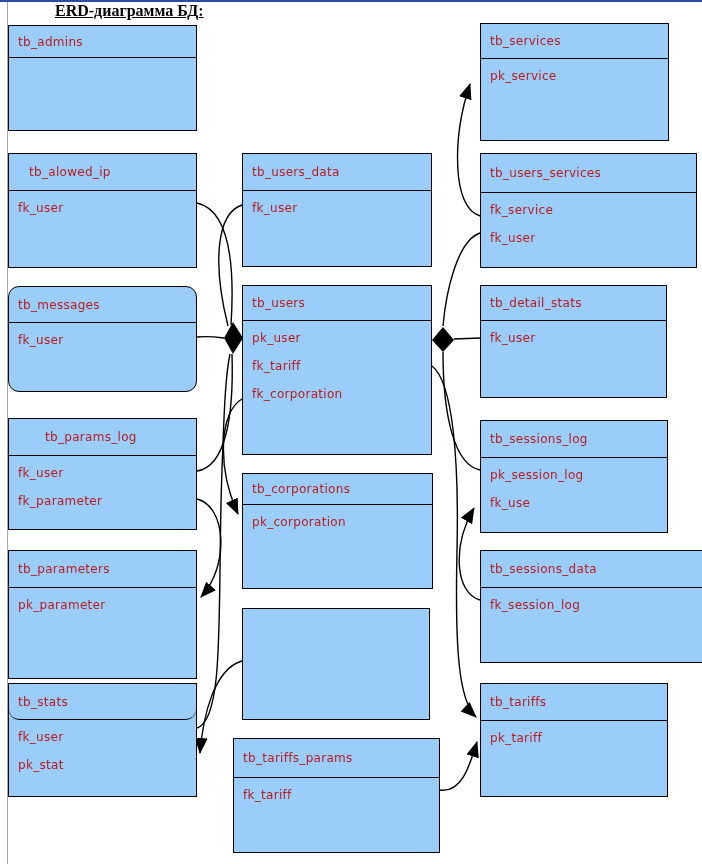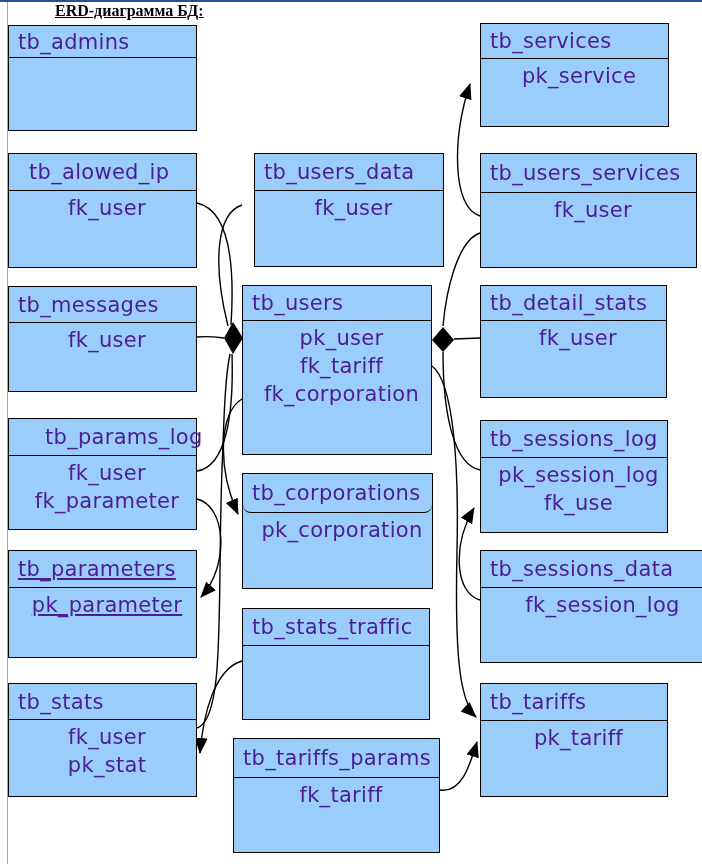--- a/index.html
+++ b/index.html
@@ -1,30 +1,29 @@
 <!DOCTYPE html>
 <html><head>
 <meta charset="utf-8">
 <style>
   html,body{margin:0;padding:0;background:#ffffff;}
   #canvas{
     position:relative;width:702px;height:864px;background:#fff;overflow:hidden;
     font-family:"DejaVu Sans",sans-serif;
-    text-align:center;
   }
   #top-rule{position:absolute;left:0;top:0;width:702px;height:2px;}
   #side-rule{position:absolute;left:7px;top:2px;width:1px;height:862px;}
   #page-title{
     position:absolute;left:55px;top:2px;
     font-family:"Liberation Serif",serif;font-size:16px;font-weight:bold;
     color:#000;text-decoration:underline;white-space:nowrap;
   }
   .entity{
     position:absolute;border:1px solid #000;box-sizing:border-box;
-    font-size:21px;color:#4c1d95;letter-spacing:.3px;
+    font-size:12px;color:#b91c1c;letter-spacing:.3px;
   }
   .entity-header{
     display:flex;align-items:center;border-bottom:1px solid #000;
     box-sizing:border-box;padding-left:9px;white-space:nowrap;
   }
   .entity-body{padding-top:3px;}
   .entity-field{height:28px;line-height:28px;padding-left:9px;white-space:nowrap;}
   #connector-layer{position:absolute;left:0;top:0;pointer-events:none;}
   #connector-layer path.rel{fill:none;stroke-width:1.4px;}
 </style>
@@ -65,84 +64,84 @@
       <div class="entity" style="left: 8px; top: 25px; width: 189px; height: 106px; background: rgb(155, 205, 251); border-color: rgb(0, 0, 0);">
         <div class="entity-header" style="height: 32px;">tb_admins</div>
         <div class="entity-body"></div>
       </div>
       <div class="entity" style="left: 8px; top: 153px; width: 189px; height: 115px; background: rgb(155, 205, 251); border-color: rgb(0, 0, 0);">
         <div class="entity-header" style="height: 37px; padding-left: 20px;">tb_alowed_ip</div>
         <div class="entity-body">
           <div class="entity-field">fk_user</div>
         </div>
       </div>
-      <div class="entity" style="left: 8px; top: 286px; width: 189px; height: 106px; background: rgb(155, 205, 251); border-color: rgb(0, 0, 0);">
+      <div class="entity" style="left: 8px; top: 286px; width: 189px; height: 106px; background: rgb(155, 205, 251); border-color: rgb(0, 0, 0); border-radius: 11px;">
         <div class="entity-header" style="height: 36px;">tb_messages</div>
         <div class="entity-body">
           <div class="entity-field">fk_user</div>
         </div>
       </div>
       <div class="entity" style="left: 8px; top: 418px; width: 189px; height: 112px; background: rgb(155, 205, 251); border-color: rgb(0, 0, 0);">
         <div class="entity-header" style="height: 37px; padding-left: 36px;">tb_params_log</div>
         <div class="entity-body">
           <div class="entity-field">fk_user</div>
           <div class="entity-field">fk_parameter</div>
         </div>
       </div>
-      <div class="entity" style="left: 8px; top: 550px; width: 189px; height: 108px; background: rgb(155, 205, 251); border-color: rgb(0, 0, 0); text-decoration: underline;">
+      <div class="entity" style="left: 8px; top: 550px; width: 189px; height: 129px; background: rgb(155, 205, 251); border-color: rgb(0, 0, 0);">
         <div class="entity-header" style="height: 37px;">tb_parameters</div>
         <div class="entity-body">
           <div class="entity-field">pk_parameter</div>
         </div>
       </div>
       <div class="entity" style="left: 8px; top: 683px; width: 189px; height: 114px; background: rgb(155, 205, 251); border-color: rgb(0, 0, 0);">
-        <div class="entity-header" style="height: 36px;">tb_stats</div>
+        <div class="entity-header" style="height: 36px; border-radius: 10px;">tb_stats</div>
         <div class="entity-body">
           <div class="entity-field">fk_user</div>
           <div class="entity-field">pk_stat</div>
         </div>
       </div>
-      <div class="entity" style="left: 242px; top: 153px; width: 190px; height: 114px; background: rgb(155, 205, 251); border-color: rgb(0, 0, 0); margin-left: 12px;">
+      <div class="entity" style="left: 242px; top: 153px; width: 190px; height: 114px; background: rgb(155, 205, 251); border-color: rgb(0, 0, 0);">
         <div class="entity-header" style="height: 37px;">tb_users_data</div>
         <div class="entity-body">
           <div class="entity-field">fk_user</div>
         </div>
       </div>
       <div class="entity" style="left: 242px; top: 285px; width: 190px; height: 170px; background: rgb(155, 205, 251); border-color: rgb(0, 0, 0);">
         <div class="entity-header" style="height: 35px;">tb_users</div>
         <div class="entity-body">
           <div class="entity-field">pk_user</div>
           <div class="entity-field">fk_tariff</div>
           <div class="entity-field">fk_corporation</div>
         </div>
       </div>
       <div class="entity" style="left: 242px; top: 473px; width: 191px; height: 116px; background: rgb(155, 205, 251); border-color: rgb(0, 0, 0);">
-        <div class="entity-header" style="height: 39px; border-radius: 8px;">tb_corporations</div>
+        <div class="entity-header" style="height: 31px;">tb_corporations</div>
         <div class="entity-body">
           <div class="entity-field">pk_corporation</div>
         </div>
       </div>
       <div class="entity" style="left: 242px; top: 608px; width: 188px; height: 112px; background: rgb(155, 205, 251); border-color: rgb(0, 0, 0);">
-        <div class="entity-header" style="height: 37px;">tb_stats_traffic</div>
       </div>
       <div class="entity" style="left: 233px; top: 738px; width: 207px; height: 115px; background: rgb(155, 205, 251); border-color: rgb(0, 0, 0);">
         <div class="entity-header" style="height: 39px;">tb_tariffs_params</div>
         <div class="entity-body">
           <div class="entity-field">fk_tariff</div>
         </div>
       </div>
-      <div class="entity" style="left: 480px; top: 23px; width: 189px; height: 104px; background: rgb(155, 205, 251); border-color: rgb(0, 0, 0);">
+      <div class="entity" style="left: 480px; top: 23px; width: 189px; height: 118px; background: rgb(155, 205, 251); border-color: rgb(0, 0, 0);">
         <div class="entity-header" style="height: 35px;">tb_services</div>
         <div class="entity-body">
           <div class="entity-field">pk_service</div>
         </div>
       </div>
       <div class="entity" style="left: 480px; top: 153px; width: 217px; height: 115px; background: rgb(155, 205, 251); border-color: rgb(0, 0, 0);">
         <div class="entity-header" style="height: 39px;">tb_users_services</div>
         <div class="entity-body">
+          <div class="entity-field">fk_service</div>
           <div class="entity-field">fk_user</div>
         </div>
       </div>
       <div class="entity" style="left: 480px; top: 285px; width: 187px; height: 113px; background: rgb(155, 205, 251); border-color: rgb(0, 0, 0);">
         <div class="entity-header" style="height: 35px;">tb_detail_stats</div>
         <div class="entity-body">
           <div class="entity-field">fk_user</div>
         </div>
       </div>
       <div class="entity" style="left: 480px; top: 420px; width: 188px; height: 113px; background: rgb(155, 205, 251); border-color: rgb(0, 0, 0);">

